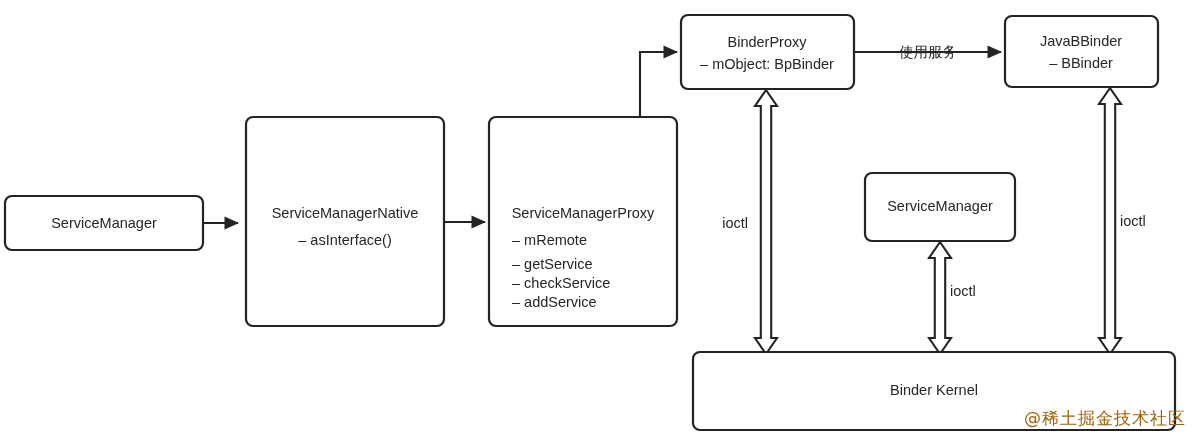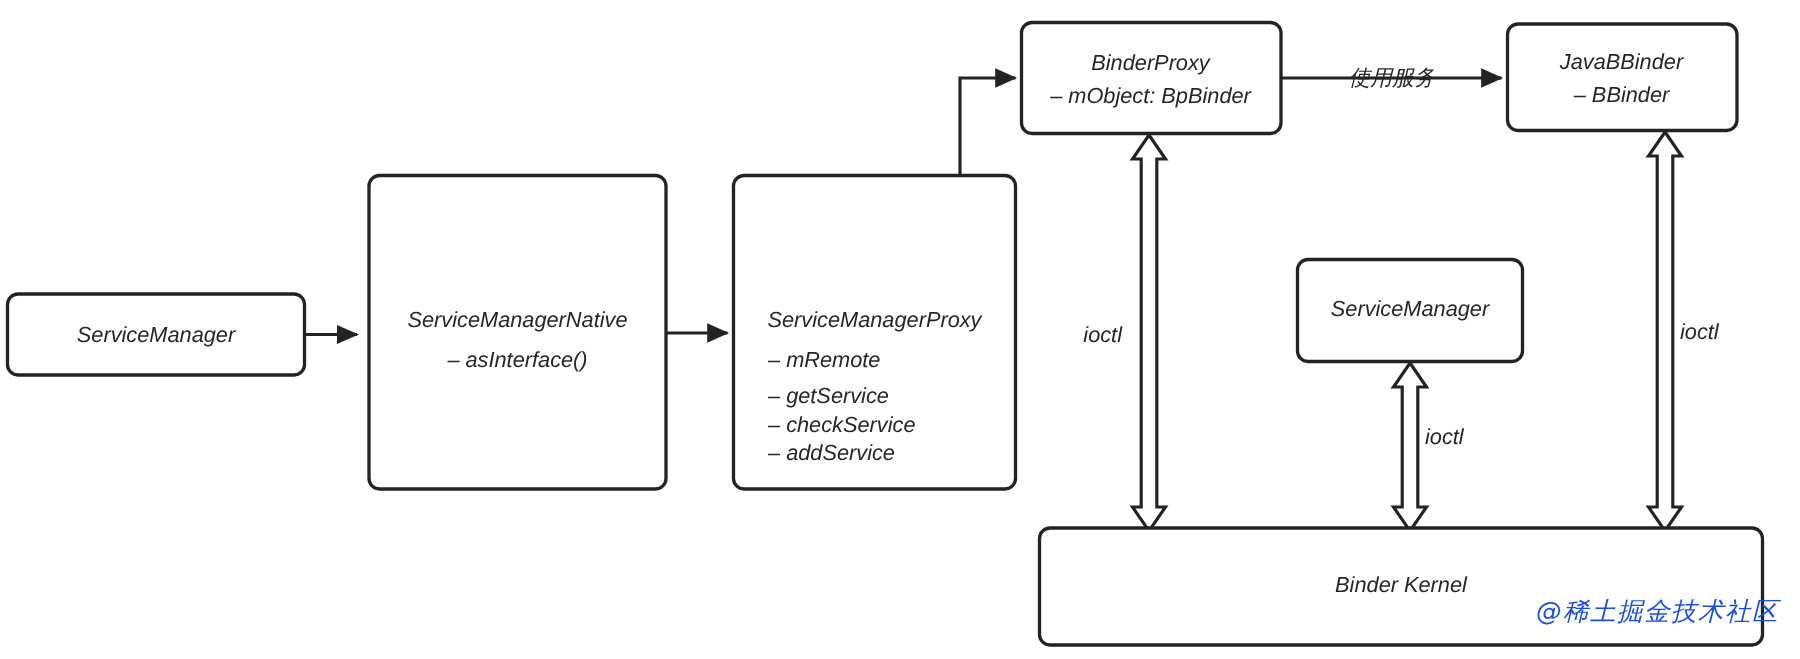--- a/index.html
+++ b/index.html
@@ -9,21 +9,20 @@
   }
   body {
     font-family: "Liberation Sans", "DejaVu Sans", sans-serif;
   }
   #canvas {
     position: relative;
     width: 1200px;
     height: 439px;
     background: #ffffff;
     overflow: hidden;
-    font-style: italic;
   }
   svg#diagram {
     position: absolute;
     left: 0;
     top: 0;
     width: 1200px;
     height: 439px;
   }
   .node-rect {
     fill: #ffffff;
@@ -56,24 +55,24 @@
   .edge-label.end { text-anchor: end; }
   .hollow-arrow {
     fill: #ffffff;
     stroke: #232323;
     stroke-width: 2.1;
     stroke-linejoin: miter;
   }
   .watermark {
     position: absolute;
     right: 14px;
-    bottom: 20px;
+    bottom: 9px;
     font-family: "DejaVu Sans", "Liberation Sans", sans-serif;
     font-size: 17px;
-    color: #1d4ed8;
+    color: #a16207;
     letter-spacing: 1px;
     white-space: nowrap;
     user-select: none;
   }
 </style>
 </head>
 <body>
 
 <div id="canvas">
 

